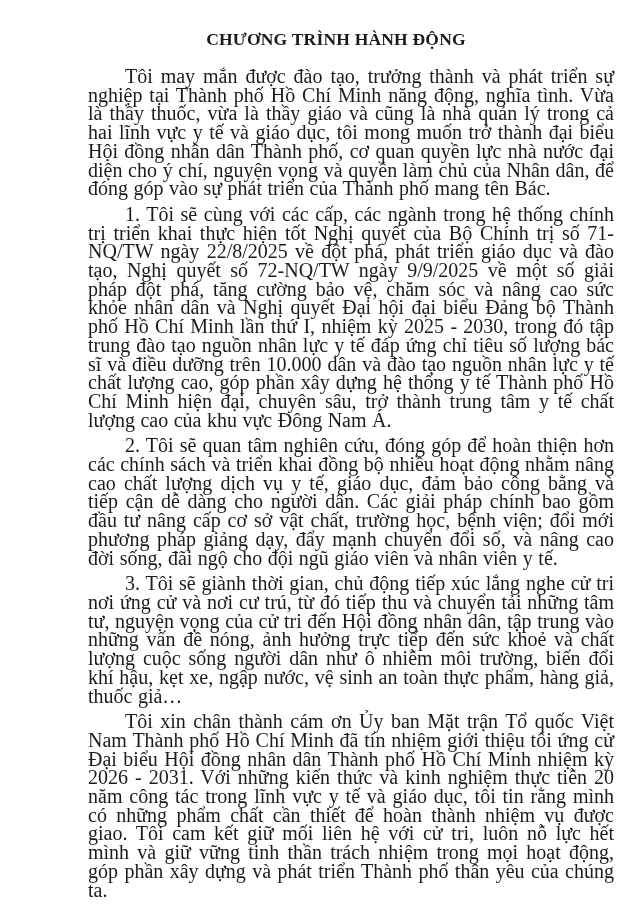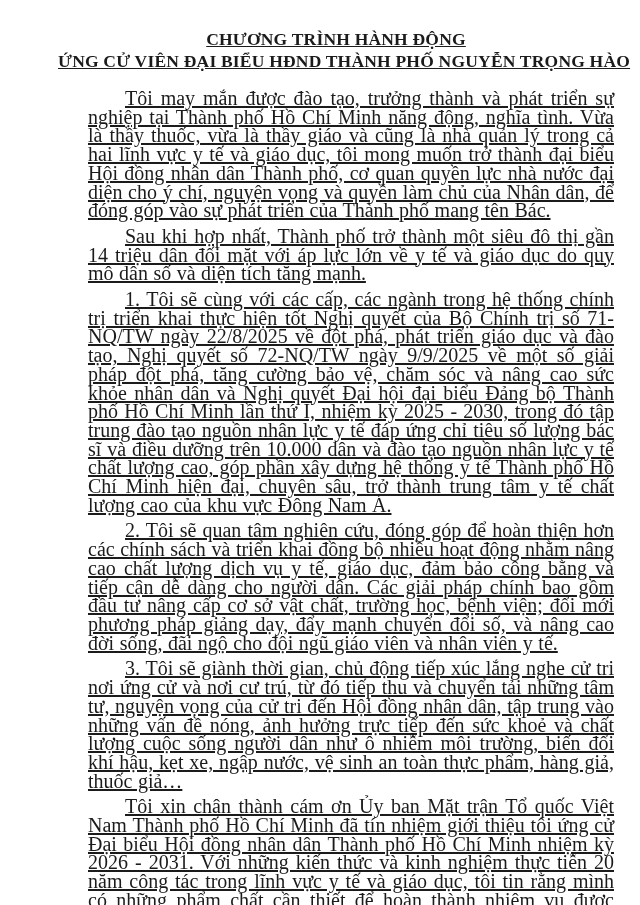--- a/index.html
+++ b/index.html
@@ -13,21 +13,20 @@
     overflow: hidden;
     font-family: "Liberation Serif", "DejaVu Serif", serif;
     color: #1b1b1b;
   }
   .page {
     box-sizing: border-box;
     width: 640px;
     height: 826px;
     background: #ffffff;
     padding: 28px 26px 0 88px;
-    text-decoration: underline;
   }
   .doc-title {
     text-align: center;
     font-weight: bold;
     font-size: 17.5px;
     line-height: 22px;
     margin: 0 0 17px -30px; 
     letter-spacing: 0.2px;
     white-space: nowrap;
   }
@@ -43,25 +42,23 @@
     margin-top: 0;
   }
 </style>
 </head>
 <body>
 
 <div class="page">
 
   <div class="doc-title">
     <div>CHƯƠNG TRÌNH HÀNH ĐỘNG</div>
-    <div>ỨNG CỬ VIÊN ĐẠI BIỂU HĐND THÀNH PHỐ NGUYỄN TRỌNG HÀO</div>
   </div>
 
   <div class="doc-body">
     <p>Tôi may mắn được đào tạo, trưởng thành và phát triển sự nghiệp tại Thành phố Hồ Chí Minh năng động, nghĩa tình. Vừa là thầy thuốc, vừa là thầy giáo và cũng là nhà quản lý trong cả hai lĩnh vực y tế và giáo dục, tôi mong muốn trở thành đại biểu Hội đồng nhân dân Thành phố, cơ quan quyền lực nhà nước đại diện cho ý chí, nguyện vọng và quyền làm chủ của Nhân dân, để đóng góp vào sự phát triển của Thành phố mang tên Bác.</p>
-    <p>Sau khi hợp nhất, Thành phố trở thành một siêu đô thị gần 14 triệu dân đối mặt với áp lực lớn về y tế và giáo dục do quy mô dân số và diện tích tăng mạnh.</p>
     <p>1. Tôi sẽ cùng với các cấp, các ngành trong hệ thống chính trị triển khai thực hiện tốt Nghị quyết của Bộ Chính trị số 71-NQ/TW ngày 22/8/2025 về đột phá, phát triển giáo dục và đào tạo, Nghị quyết số 72-NQ/TW ngày 9/9/2025 về một số giải pháp đột phá, tăng cường bảo vệ, chăm sóc và nâng cao sức khỏe nhân dân và Nghị quyết Đại hội đại biểu Đảng bộ Thành phố Hồ Chí Minh lần thứ I, nhiệm kỳ 2025 - 2030, trong đó tập trung đào tạo nguồn nhân lực y tế đáp ứng chỉ tiêu số lượng bác sĩ và điều dưỡng trên 10.000 dân và đào tạo nguồn nhân lực y tế chất lượng cao, góp phần xây dựng hệ thống y tế Thành phố Hồ Chí Minh hiện đại, chuyên sâu, trở thành trung tâm y tế chất lượng cao của khu vực Đông Nam Á.</p>
     <p>2. Tôi sẽ quan tâm nghiên cứu, đóng góp để hoàn thiện hơn các chính sách và triển khai đồng bộ nhiều hoạt động nhằm nâng cao chất lượng dịch vụ y tế, giáo dục, đảm bảo công bằng và tiếp cận dễ dàng cho người dân. Các giải pháp chính bao gồm đầu tư nâng cấp cơ sở vật chất, trường học, bệnh viện; đổi mới phương pháp giảng dạy, đẩy mạnh chuyển đổi số, và nâng cao đời sống, đãi ngộ cho đội ngũ giáo viên và nhân viên y tế.</p>
     <p>3. Tôi sẽ giành thời gian, chủ động tiếp xúc lắng nghe cử tri nơi ứng cử và nơi cư trú, từ đó tiếp thu và chuyển tải những tâm tư, nguyện vọng của cử tri đến Hội đồng nhân dân, tập trung vào những vấn đề nóng, ảnh hưởng trực tiếp đến sức khoẻ và chất lượng cuộc sống người dân như ô nhiễm môi trường, biến đổi khí hậu, kẹt xe, ngập nước, vệ sinh an toàn thực phẩm, hàng giả, thuốc giả…</p>
     <p>Tôi xin chân thành cám ơn Ủy ban Mặt trận Tổ quốc Việt Nam Thành phố Hồ Chí Minh đã tín nhiệm giới thiệu tôi ứng cử Đại biểu Hội đồng nhân dân Thành phố Hồ Chí Minh nhiệm kỳ 2026 - 2031. Với những kiến thức và kinh nghiệm thực tiễn 20 năm công tác trong lĩnh vực y tế và giáo dục, tôi tin rằng mình có những phẩm chất cần thiết để hoàn thành nhiệm vụ được giao. Tôi cam kết giữ mối liên hệ với cử tri, luôn nỗ lực hết mình và giữ vững tinh thần trách nhiệm trong mọi hoạt động, góp phần xây dựng và phát triển Thành phố thân yêu của chúng ta.</p>
   </div>
 
 </div>
 
 </body></html>

